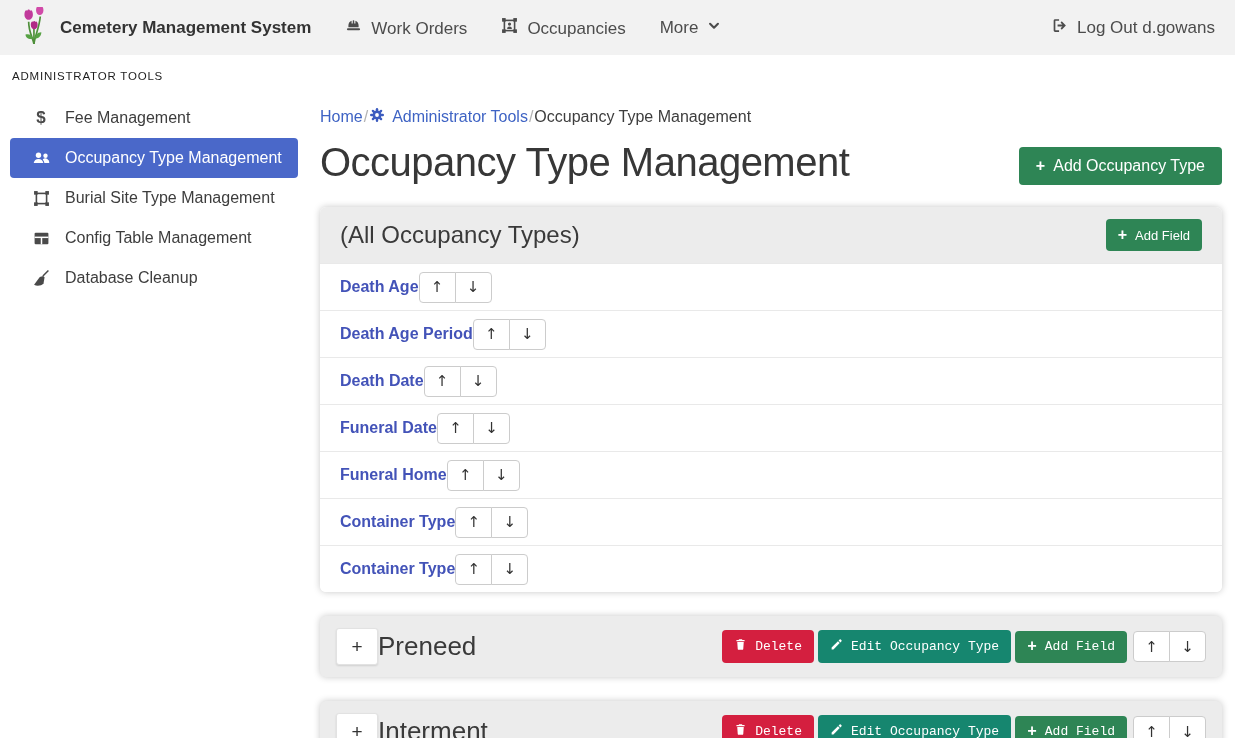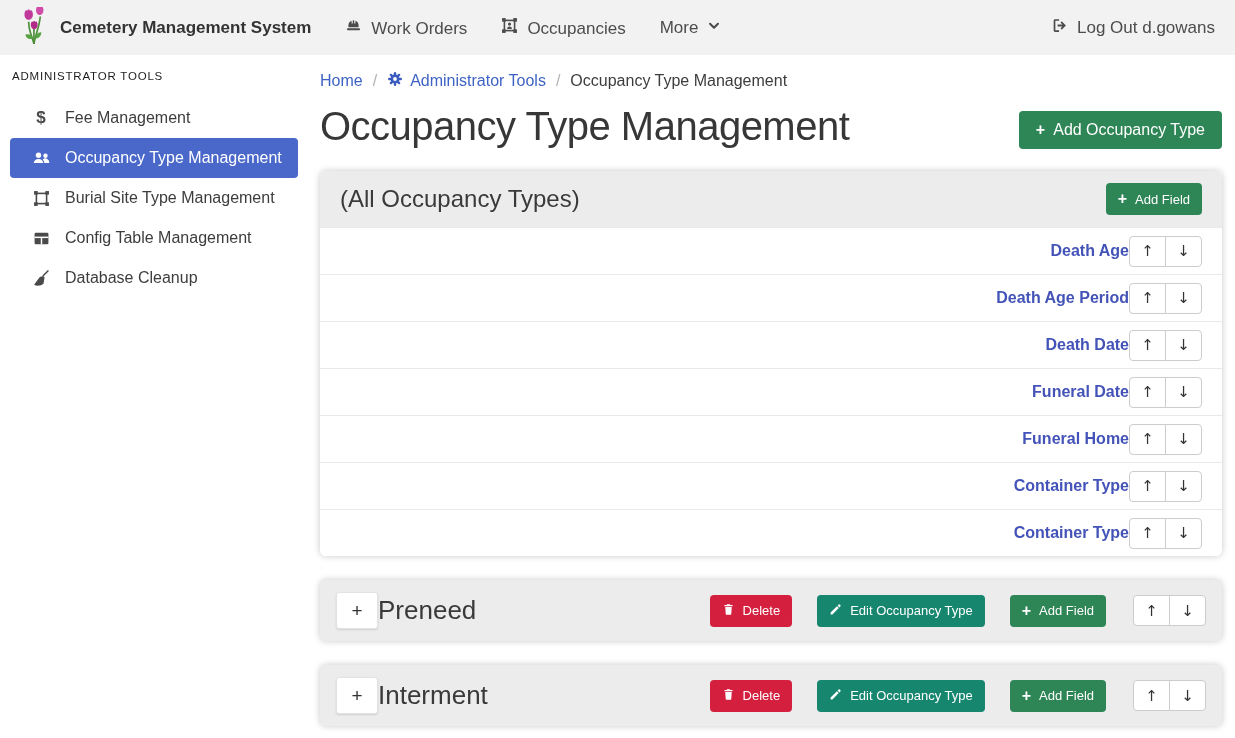--- a/index.html
+++ b/index.html
@@ -27,21 +27,21 @@
   .sidebar-heading{font-size:11.5px; letter-spacing:.8px; color:#1e1e1e; margin:9px 0 16px 12px;}
   .side-item{height:40px; margin:0 12px 0 10px; padding:0 8px 0 20px; display:flex;
     align-items:center; gap:13px; border-radius:4px; font-size:16px; color:#3d3d3d; cursor:pointer;}
   .side-item .sicon{width:22px; display:flex; justify-content:center; color:#4a4a4a;}
   .side-item.active{background:var(--accent-blue); color:#fff;}
   .side-item.active .sicon{color:#fff;}
   .dollar{font-size:17px; font-weight:700;}
 
   
   .main{position:absolute; left:310px; top:55px; right:0; bottom:0; padding:10px 13px 0 10px; overflow:hidden;}
-  .breadcrumb{display:flex; align-items:center; gap:10px; font-size:16px; padding-top:6px;}
+  .breadcrumb{display:flex; align-items:center; gap:1px; font-size:16px; padding-top:6px;margin-top:36px;}
   .crumb-link{color:var(--link-blue); text-decoration:none; display:flex; align-items:center; gap:7px; cursor:pointer;}
   .crumb-sep{color:#b3b3b3;}
   .crumb-current{color:#3d3d3d;}
 
   .title-row{display:flex; justify-content:space-between; align-items:flex-start; margin-top:12px;}
   .page-title{font-size:40px; font-weight:400; color:#373737; letter-spacing:-.5px; line-height:1.15;}
   .btn{border:none; border-radius:4px; color:#fff; display:inline-flex; align-items:center;
     gap:8px; cursor:pointer; font-family:inherit;}
   .btn-add-type{background:var(--green); font-size:16px; padding:10px 17px; margin-top:8px;}
   .plus{font-size:16px; font-weight:700; line-height:1;}
@@ -49,38 +49,38 @@
   
   .card{margin-top:22px; border-radius:6px; background:#fff; overflow:hidden;
     box-shadow:0 0 7px rgba(0,0,0,.22);}
   .card-header{background:var(--section-bg); min-height:56px; padding:10px 20px;
     display:flex; justify-content:space-between; align-items:center;}
   .card-title{font-size:24px; color:#3a3a3a;}
   .btn-sm{font-size:13px; padding:8px 12px;}
   .btn-green{background:var(--green);}
   .btn-teal{background:var(--teal);}
   .btn-red{background:var(--red);}
-  .field-row{height:47px; padding:0 20px; display:flex; justify-content:flex-end;
+  .field-row{height:47px; padding:0 20px; display:flex; justify-content:flex-start;
     align-items:center; border-top:1px solid #e9e9e9; background:#fff;}
   .field-link{font-size:16px; font-weight:700; color:var(--field-link-blue); text-decoration:none; cursor:pointer;}
   .arrow-group{display:flex;}
   .arrow-btn{width:37px; height:31px; background:#fff; border:1px solid #ccc; color:#333;
     display:flex; align-items:center; justify-content:center; cursor:pointer;
     font-family:"DejaVu Sans", sans-serif; font-size:15px;}
   .arrow-btn.up{border-radius:4px 0 0 4px;}
   .arrow-btn.down{border-radius:0 4px 4px 0; margin-left:-1px;}
 
   
   .section{margin-top:24px; background:var(--section-bg); border-radius:6px;
     box-shadow:0 0 7px rgba(0,0,0,.22); padding:12px 16px; display:flex; align-items:center;}
   .expand-btn{width:42px; height:37px; background:#fff; border:1px solid #e2e2e2; border-radius:3px;
     font-size:19px; color:#333; cursor:pointer; display:flex; align-items:center; justify-content:center;
     box-shadow:0 1px 2px rgba(0,0,0,.12); font-family:inherit;}
   .section-title{font-size:26px; color:#3a3a3a; flex:1;}
-  .section .btn{margin-right:25px;}
+  .section .btn{margin-right:4px;font-family:Liberation Mono, monospace;}
   .section .arrow-group{margin-left:2px;}
   .icon-white{color:#fff;}
 </style>
 </head>
 <body>
 
 <div class="navbar">
   <div class="brand">
     <span>
       <svg width="30" height="38" viewBox="0 0 28 36">

